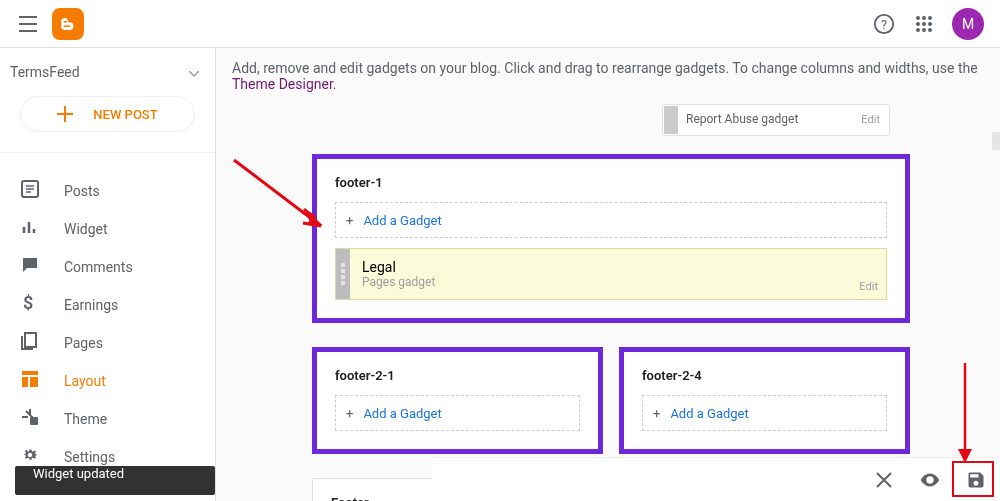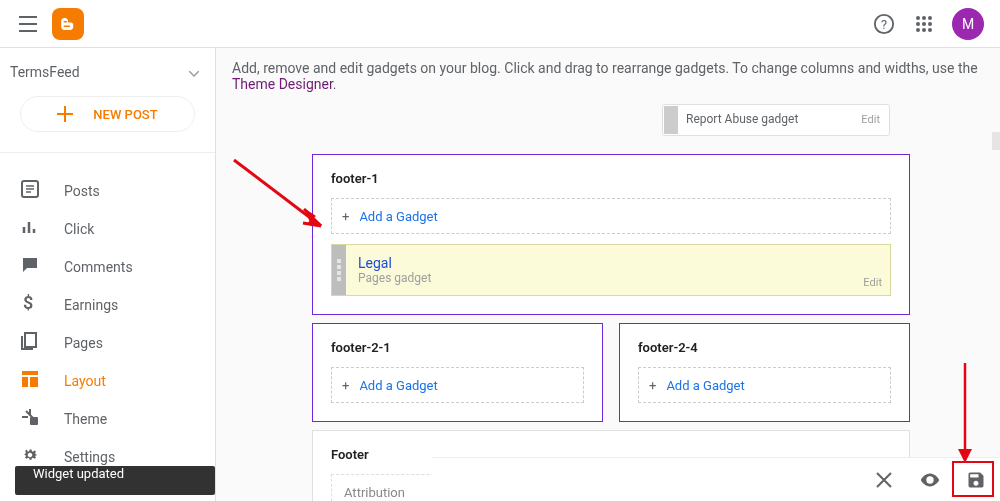--- a/index.html
+++ b/index.html
@@ -21,28 +21,28 @@
   .nav-ico { width:20px; height:20px; display:flex; align-items:center; justify-content:center; color:#5f6368;}
   .nav-item.active .nav-ico { color:#f57c00;}
   .main { flex:1; background:#fafafa; position:relative; overflow:hidden;}
   .instructions { padding: 12px 16px; font-size:14px; color:#5f6368; background:#fafafa;}
   .instructions a { color:#701a75; text-decoration:none;}
   .layout-canvas { padding: 0 90px 0 96px; }
   .topgadget { margin-left:350px; margin-bottom:18px; width:228px; background:#fff; border:1px solid #e0e0e0; border-radius:3px; padding:1px; display:flex;}
   .tg-handle{ width:14px; background:#ccc;}
   .tg-body{ flex:1; padding:6px 8px 8px 8px; font-size:12px; color:#5f6368; display:flex; align-items:flex-start;}
   .tg-edit{ margin-left:auto; font-size:11px; color:#9e9e9e; align-self:flex-end;}
-  .section { background:#fff; border:1px solid #6d28d9; padding:16px 18px 18px; margin-bottom:8px;}
+  .section { background:#fff; border:5px solid #6d28d9; padding:16px 18px 18px; margin-bottom:24px;}
   .sec-title{ font-size:13px; font-weight:600; color:#212121; margin-bottom:12px;}
   .addg{ border:1px dashed #ccc; height:36px; display:flex; align-items:center; padding:0 10px; gap:10px; font-size:13px; color:#1a73e8; cursor:pointer;}
   .plus{ color:#5f6368;}
   .gadget-leg{ margin-top:10px; display:flex; border:1px solid #d9d9a0; background:#fbfbda;}
   .g-handle{ width:14px; background:#bdbdbd; display:flex; align-items:center; justify-content:center;}
   .g-body{ flex:1; padding:10px 12px; position:relative;}
-  .g-title{ font-size:14px; color:#1d4ed8;}
+  .g-title{ font-size:14px; color:#000000;}
   .g-sub{ font-size:12px; color:#9e9e9e;}
   .g-edit{ position:absolute; right:8px; bottom:6px; font-size:11px; color:#9e9e9e;}
   .row2 { display:flex; gap:16px;}
   .row2 .section{ flex:1;}
   .foot-sec{ background:#fff; border:1px solid #e0e0e0; padding:16px 18px 6px;}
   .attrib{ border:1px dashed #ddd; padding:10px 12px; margin-top:10px; font-size:13px; color:#888;}
   .toast { position:absolute; left:15px; bottom:6px; background:#323232; color:#fff; font-size:13px; padding:0 48px 14px 18px; border-radius:2px; min-width:200px;}
   .bottombar { position:absolute; bottom:0; right:0; left:216px; height:44px; background:#fff; border-top:1px solid #eee; display:flex; align-items:center; justify-content:flex-end; padding-right:12px; gap:22px;}
   .bb-ico{ width:24px; height:24px; display:flex; align-items:center; justify-content:center; color:#5f6368; cursor:pointer;}
   .arrow{ position:absolute; pointer-events:none;}
@@ -118,21 +118,21 @@
             </svg>
           </span>
         <span>Posts</span>
       </div>
       <div class="nav-item">
         <span class="nav-ico">
             <svg width="18" height="18" viewBox="0 0 18 18">
               <path d="M3 15V9M8 15V4M13 15v-4" stroke="#5f6368" stroke-width="2.5"></path>
             </svg>
           </span>
-        <span>Click</span>
+        <span>Widget</span>
       </div>
       <div class="nav-item">
         <span class="nav-ico">
             <svg width="18" height="18" viewBox="0 0 18 18">
               <path d="M2 2h14v10H6l-4 4V2z" fill="#5f6368"></path>
             </svg>
           </span>
         <span>Comments</span>
       </div>
       <div class="nav-item">

